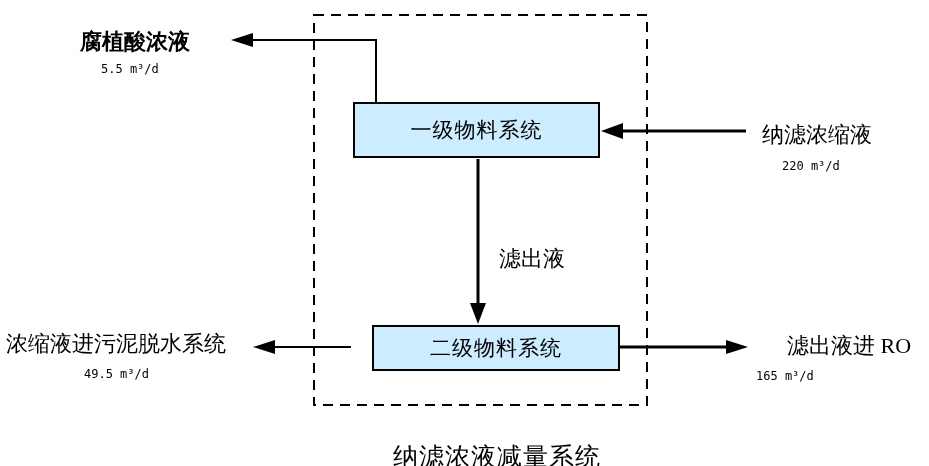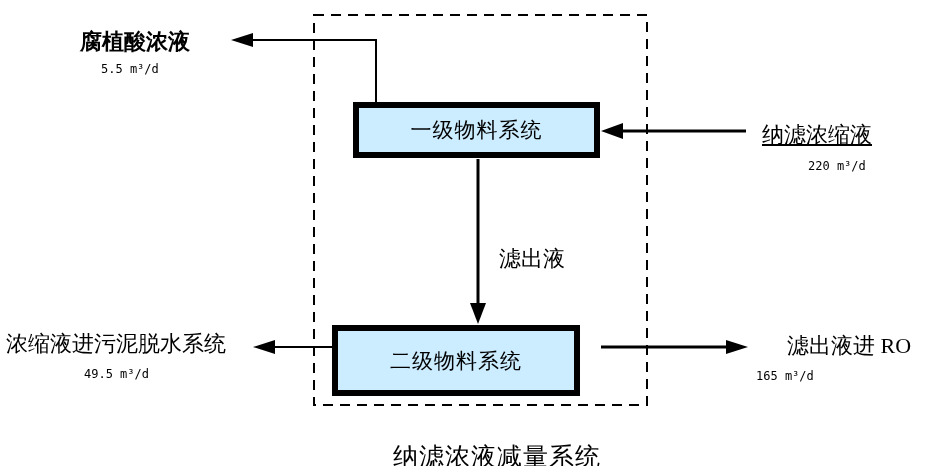--- a/index.html
+++ b/index.html
@@ -18,28 +18,28 @@
   .connector-layer {
     position: absolute;
     left: 0;
     top: 0;
     width: 929px;
     height: 466px;
   }
   .box {
     position: absolute;
     background: #ccecff;
-    border: 6px solid #a3a3a3;
+    border: 2px solid #a3a3a3;
     box-sizing: border-box;
     display: flex;
     align-items: center;
     justify-content: center;
   }
   .box-primary   { left: 353px; top: 102px; width: 247px; height: 56px; }
-  .box-secondary { left: 332px; top: 325px; width: 248px; height: 71px; }
+  .box-secondary { left: 372px; top: 325px; width: 248px; height: 46px; }
   .box-label {
     font-size: 21px;
     color: #000000;
     letter-spacing: 1px;
     white-space: nowrap;
   }
   .lbl {
     position: absolute;
     color: #000000;
     white-space: nowrap;
@@ -101,22 +101,22 @@
     <span class="box-label">一级物料系统</span>
   </div>
 
   <div class="box box-secondary" style="background: rgb(204, 236, 255); border-color: rgb(0, 0, 0);">
     <span class="box-label">二级物料系统</span>
   </div>
 
   <div class="lbl cn" style="left:80px;  top:29px;font-weight:bold;">腐植酸浓液</div>
   <div class="lbl flow" style="left:101px; top:63px;">5.5 m³/d</div>
 
-  <div class="lbl cn" style="left:762px; top:122px;text-decoration:underline;">纳滤浓缩液</div>
-  <div class="lbl flow" style="left:782px; top:160px;margin-left:26px;">220 m³/d</div>
+  <div class="lbl cn" style="left:762px; top:122px;">纳滤浓缩液</div>
+  <div class="lbl flow" style="left:782px; top:160px;">220 m³/d</div>
 
   <div class="lbl cn" style="left:499px; top:198px;margin-top:48px;">滤出液</div>
 
   <div class="lbl cn" style="left:6px;   top:331px;">浓缩液进污泥脱水系统</div>
   <div class="lbl flow" style="left:84px;  top:368px;">49.5 m³/d</div>
 
   <div class="lbl cn" style="left:787px; top:333px;">滤出液进 RO</div>
   <div class="lbl flow" style="left:756px; top:370px;">165 m³/d</div>
 
   <div class="caption">纳滤浓液减量系统</div>

